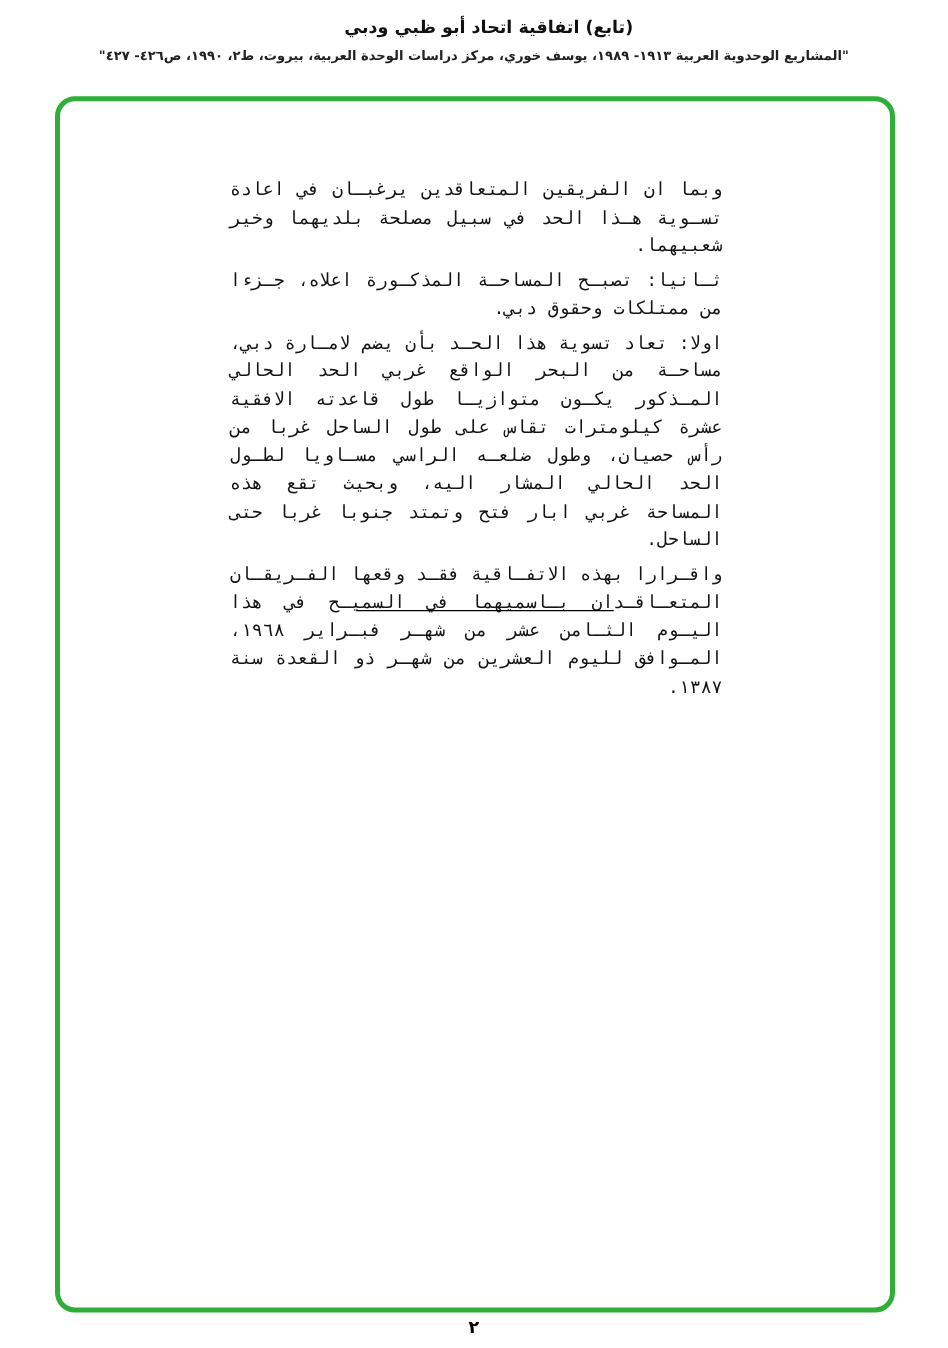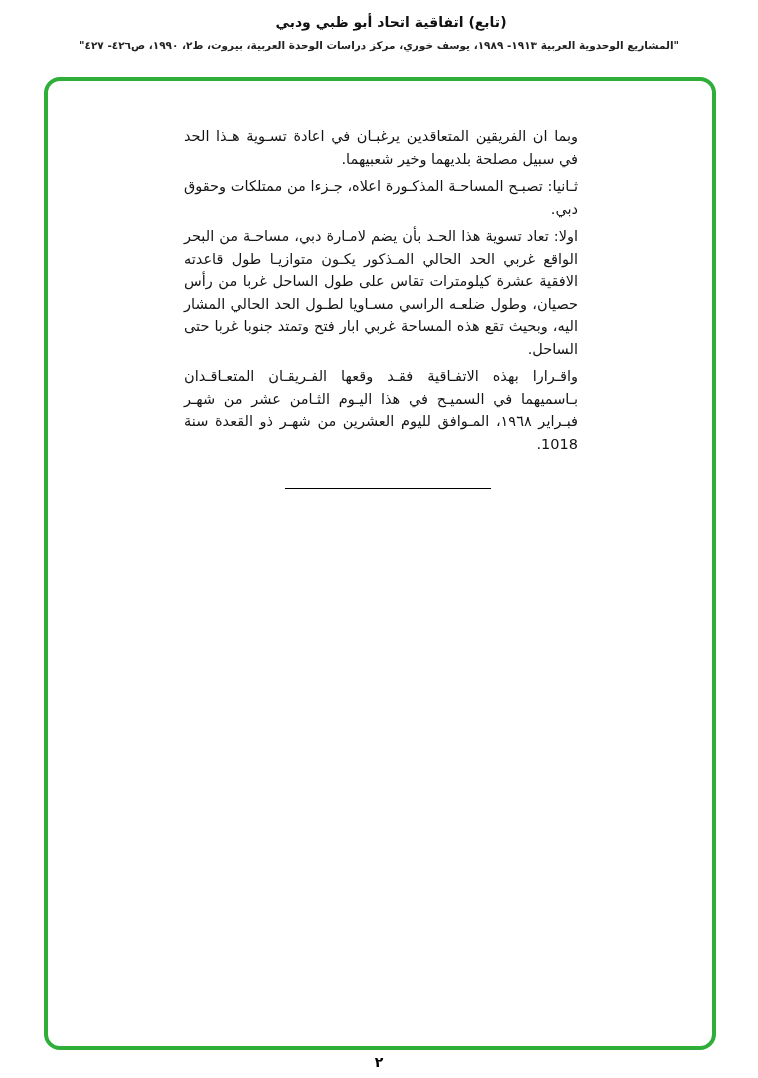--- a/index.html
+++ b/index.html
@@ -38,27 +38,28 @@
     top: 77px;
     width: 672px;
     height: 973px;
     border: 4px solid var(--green, #2fae3a);
     border-radius: 16px;
     background: transparent;
   }
   .doc-body {
     position: absolute;
     left: 184px;
-    top: 125px;
+    top: 142px;
     width: 394px;
     direction: rtl;
     text-align: justify;
     font-size: 14.5px;
     line-height: 22.5px;
     color: #141414;
+    font-family: Liberation Mono, monospace;
   }
   .para { margin-bottom: 5px; }
   .para:last-child { margin-bottom: 0; }
   .signature-line {
     position: absolute;
     left: 285px;
     top: 488px;
     width: 206px;
     height: 0;
     border-top: 1.6px solid #000000;
@@ -81,18 +82,18 @@
   <div class="doc-title">(تابع) اتفاقية اتحاد أبو ظبي ودبي</div>
   <div class="doc-citation">"المشاريع الوحدوية العربية ١٩١٣- ١٩٨٩، يوسف خوري، مركز دراسات الوحدة العربية، بيروت، ط٢، ١٩٩٠، ص٤٢٦- ٤٢٧"</div>
 </div>
 
 <div class="green-frame"></div>
 
 <div class="doc-body">
   <p class="para">وبما ان الفريقين المتعاقدين يرغبـان في اعادة تسـوية هـذا الحد في سبيل مصلحة بلديهما وخير شعبيهما.</p>
   <p class="para">ثـانيا: تصبـح المساحـة المذكـورة اعلاه، جـزءا من ممتلكات وحقوق دبي.</p>
   <p class="para">اولا: تعاد تسوية هذا الحـد بأن يضم لامـارة دبي، مساحـة من البحر الواقع غربي الحد الحالي المـذكور يكـون متوازيـا طول قاعدته الافقية عشرة كيلومترات تقاس على طول الساحل غربا من رأس حصيان، وطول ضلعـه الراسي مسـاويا لطـول الحد الحالي المشار اليه، وبحيث تقع هذه المساحة غربي ابار فتح وتمتد جنوبا غربا حتى الساحل.</p>
-  <p class="para">واقـرارا بهذه الاتفـاقية فقـد وقعها الفـريقـان المتعـاقـدان بـاسميهما في السميـح في هذا اليـوم الثـامن عشر من شهـر فبـراير ١٩٦٨، المـوافق لليوم العشرين من شهـر ذو القعدة سنة 1018.</p>
+  <p class="para">واقـرارا بهذه الاتفـاقية فقـد وقعها الفـريقـان المتعـاقـدان بـاسميهما في السميـح في هذا اليـوم الثـامن عشر من شهـر فبـراير ١٩٦٨، المـوافق لليوم العشرين من شهـر ذو القعدة سنة ١٣٨٧.</p>
 </div>
 
 <div class="signature-line"></div>
 
 <div class="page-number">٢</div>
 
 </body></html>

